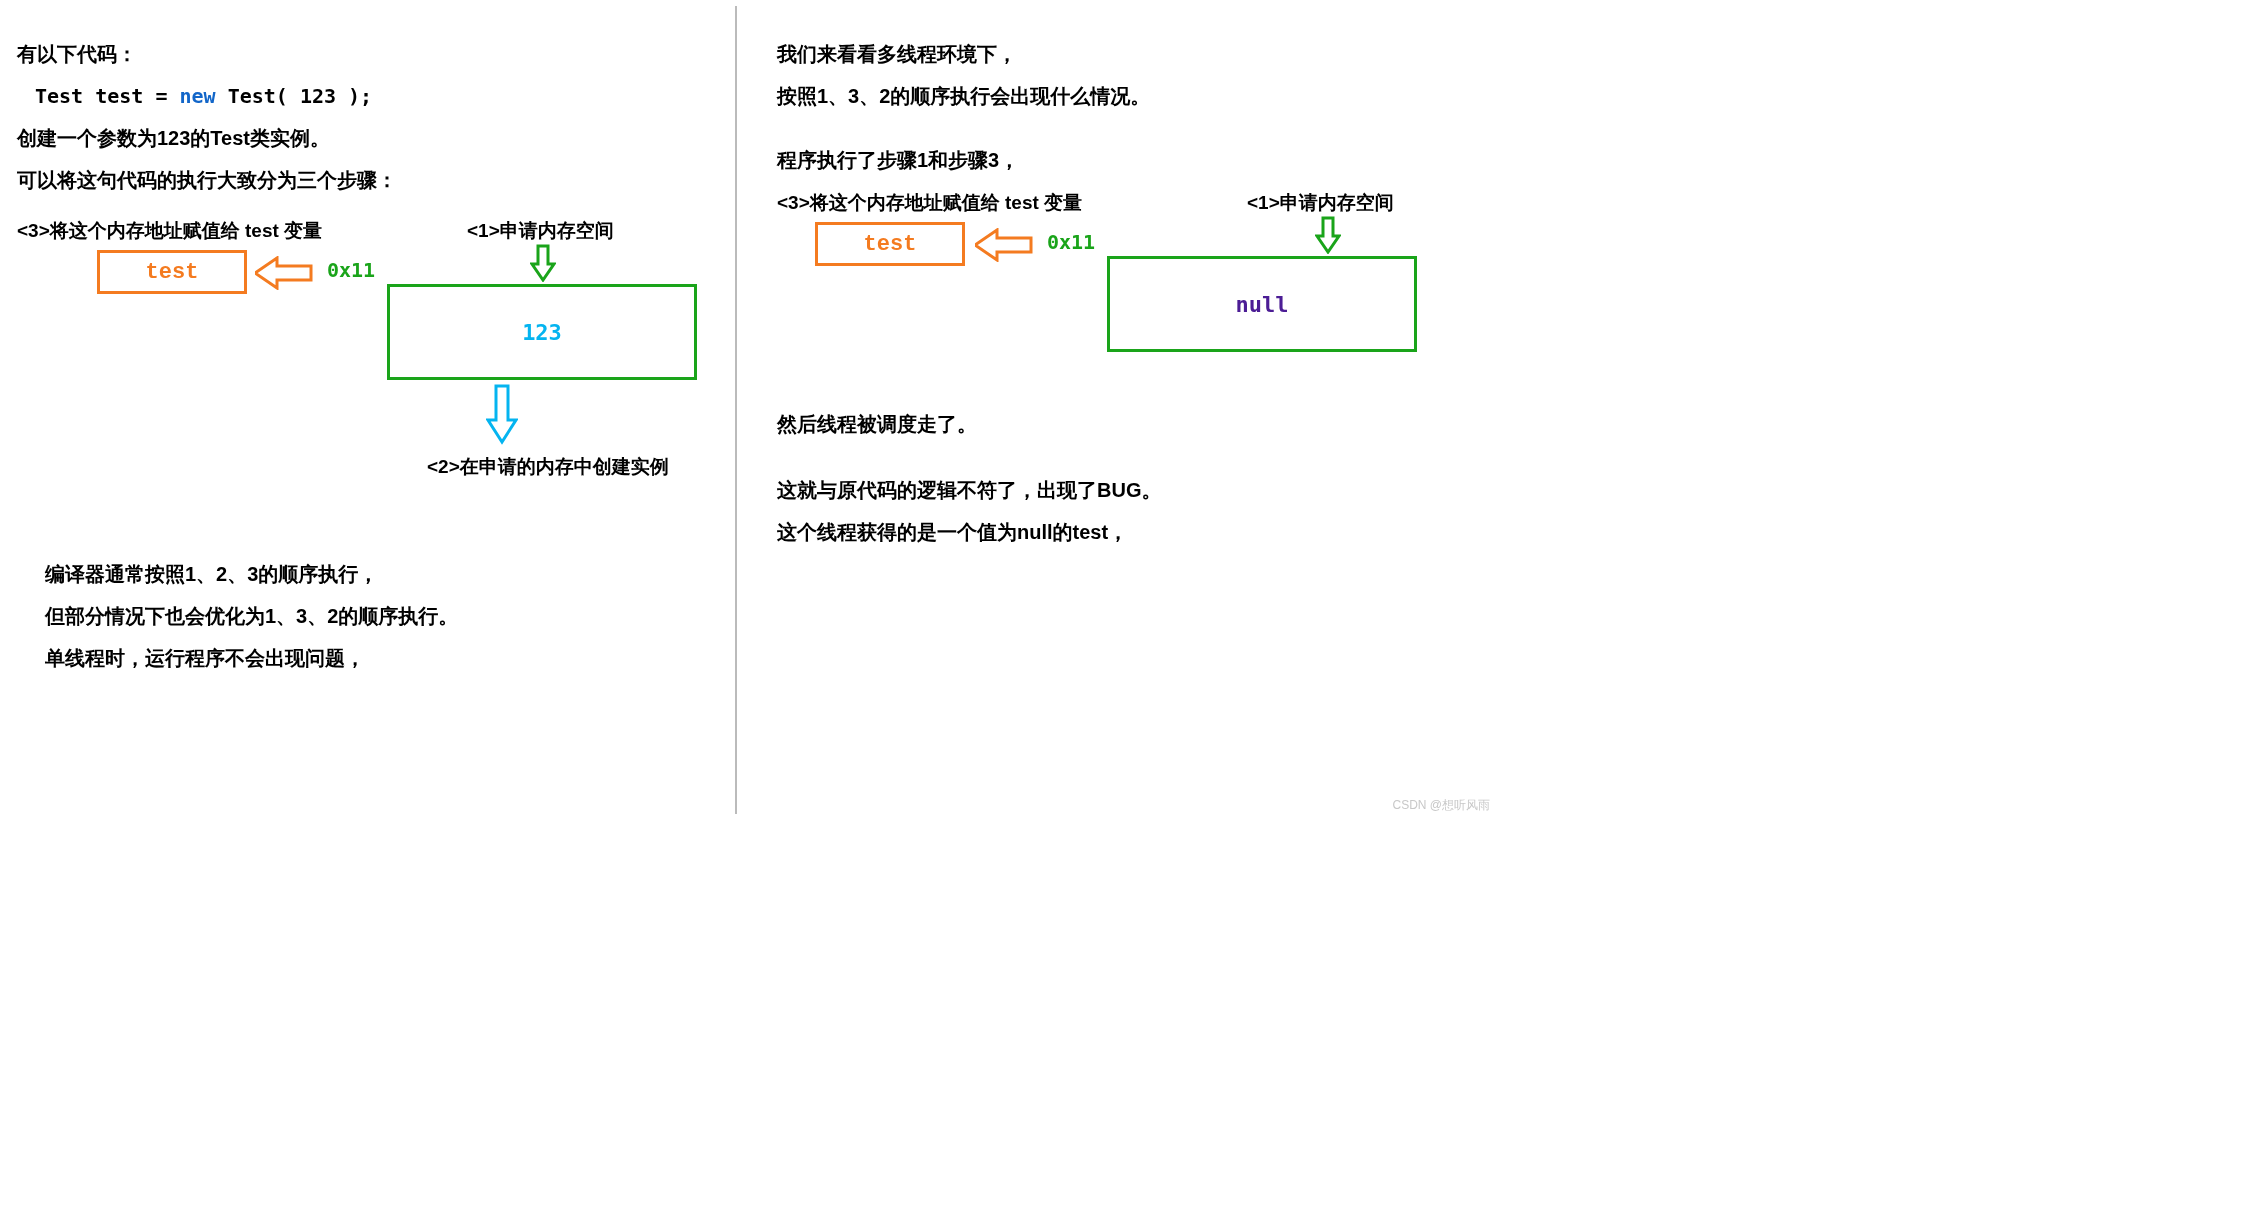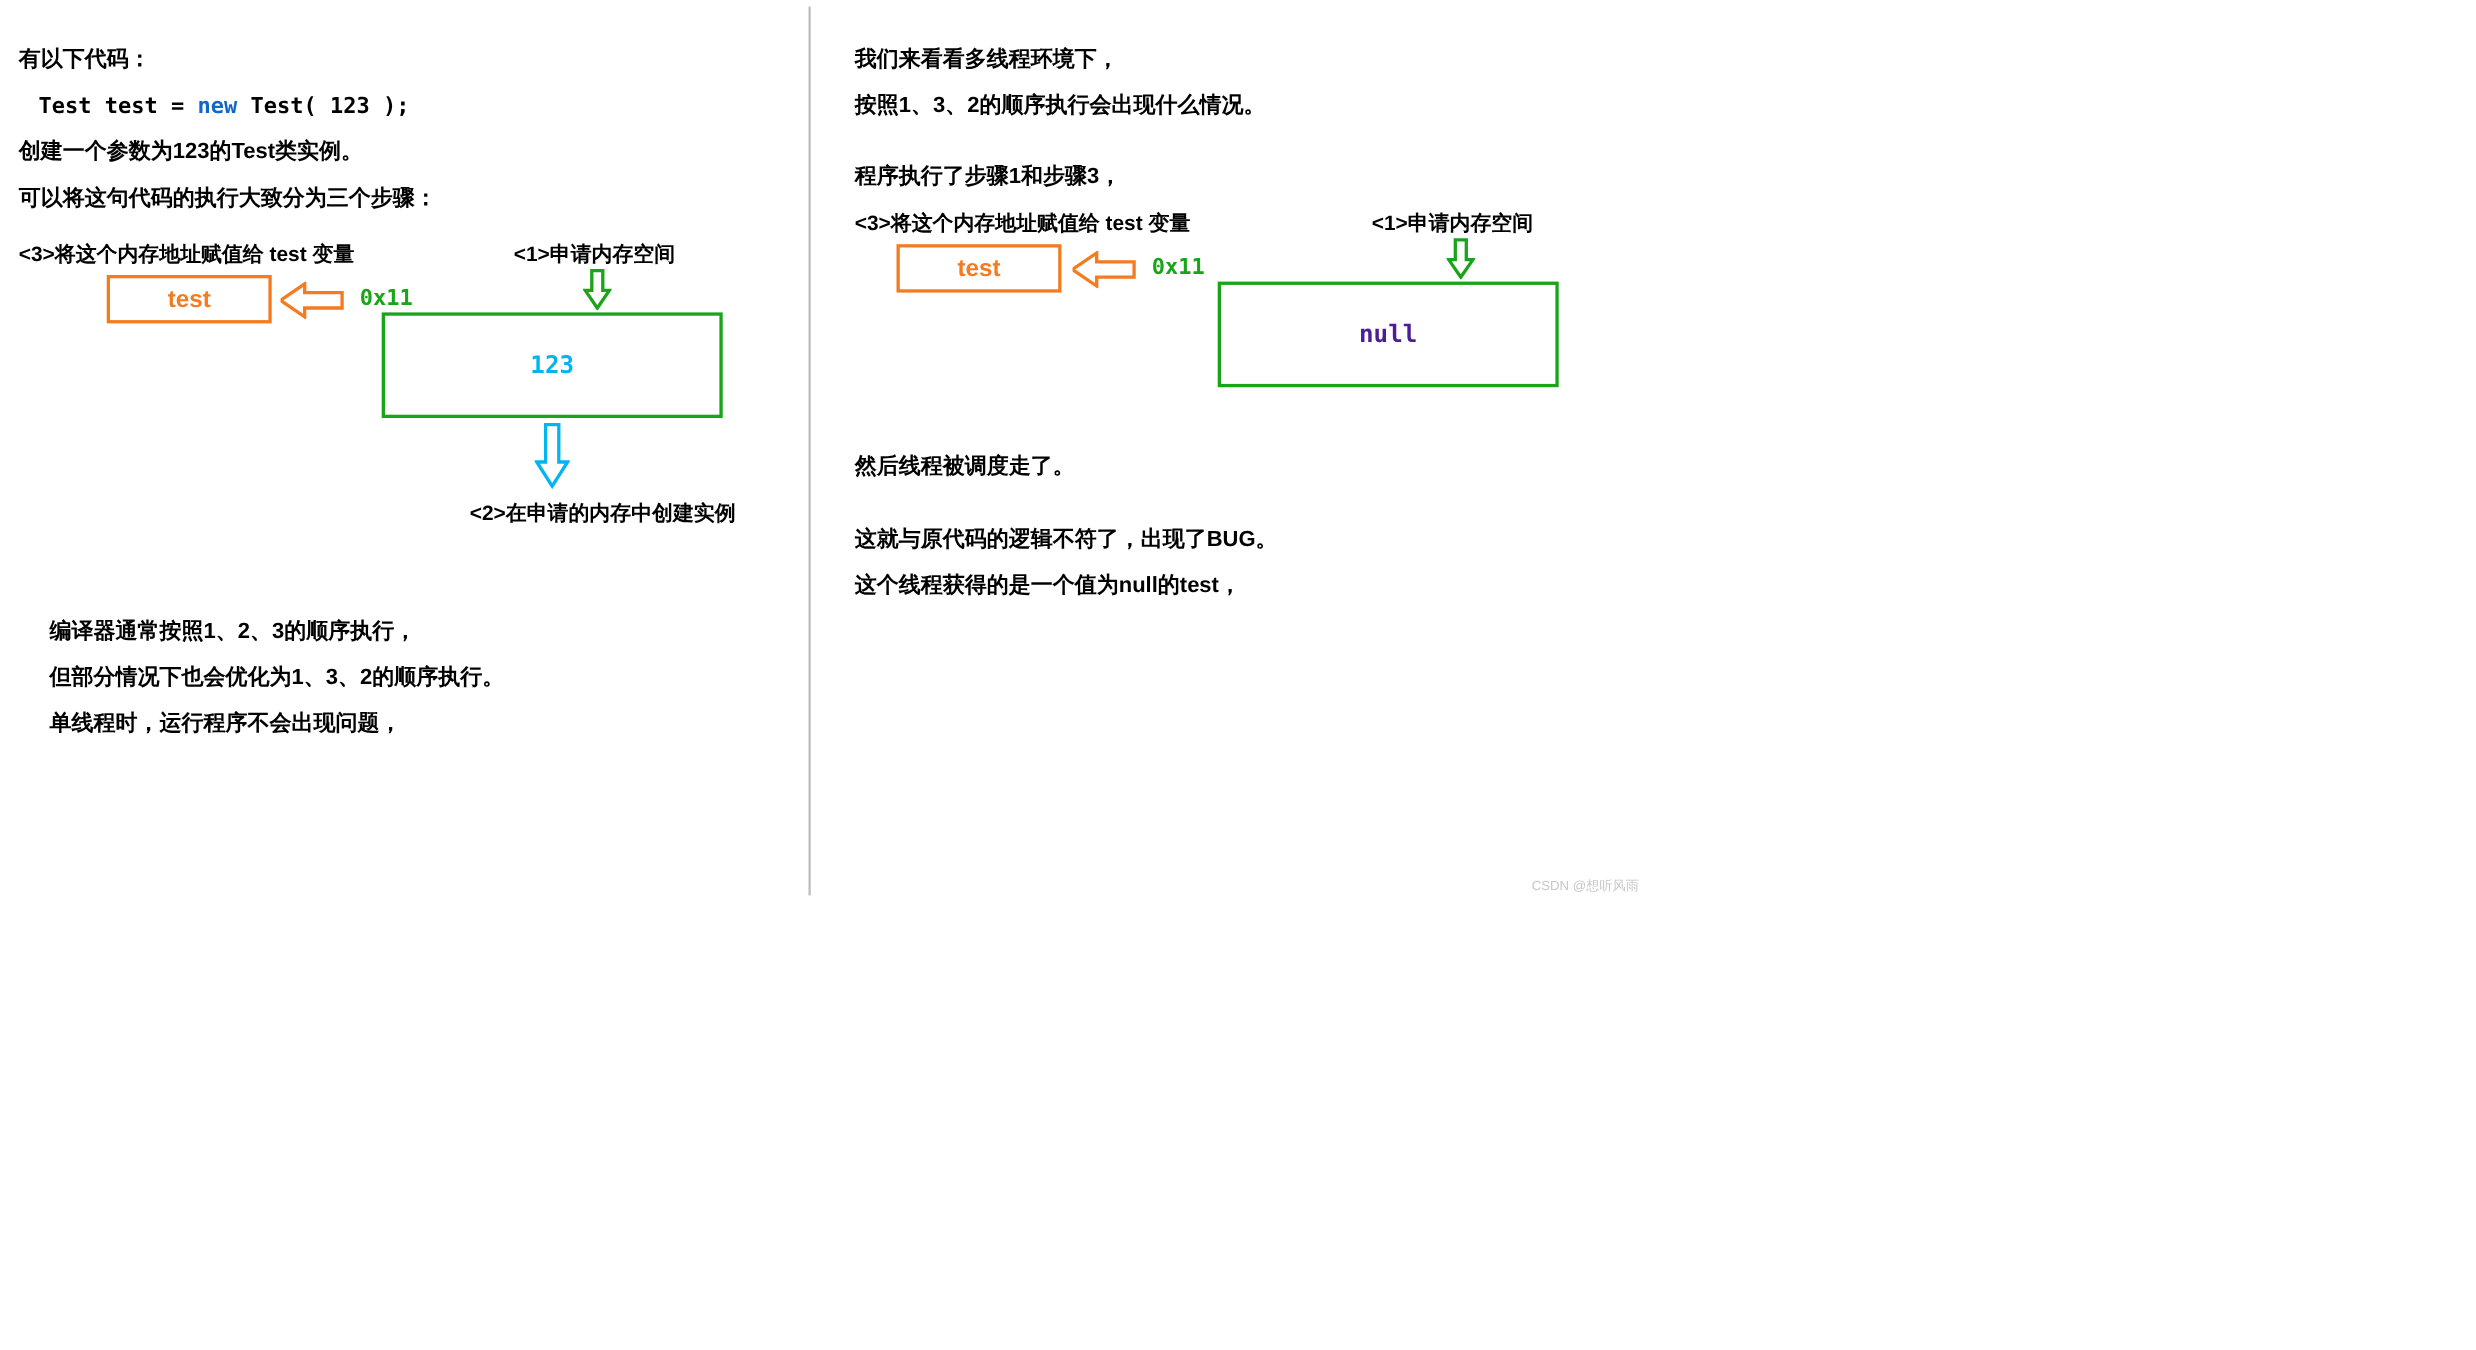--- a/index.html
+++ b/index.html
@@ -25,29 +25,29 @@
   .code { font-family: Consolas, Menlo, monospace; }
   .kw { color: #1266c9; }
   .diagram { position: relative; height: 310px; margin-top: 10px; }
   .diagram2 { position: relative; height: 210px; margin-top: 0px; }
   .label3 { position:absolute; font-size:19px; }
   .label1 { position:absolute; font-size:19px; }
   .label2 { position:absolute; font-size:19px; }
   .addr { position:absolute; font-family: Consolas, Menlo, monospace; color:#1aa41a; font-size:20px; }
   .testbox {
     position:absolute; border:3px solid #f47b20;
-    color:#f47b20; font-family: Liberation Sans, sans-serif;
+    color:#f47b20; font-family: Liberation Mono, monospace;
     font-size:22px; text-align:center; display:flex;
     align-items:center; justify-content:center;
   }
   .memboxL {
     position:absolute; border:3px solid #1aa41a;
     color:#04b4f0; font-family: Consolas, Menlo, monospace;
     font-size:22px; text-align:center; display:flex;
-    align-items:center; justify-content:center;
+    align-items:center; justify-content:center;margin-left:40px;
   }
   .memboxR {
     position:absolute; border:3px solid #1aa41a;
     color:#4c1d95; font-family: Consolas, Menlo, monospace;
     font-size:22px; text-align:center; display:flex;
     align-items:center; justify-content:center;
   }
   .arrow { position:absolute; }
   .block { margin-top: 30px; }
   .watermark {

